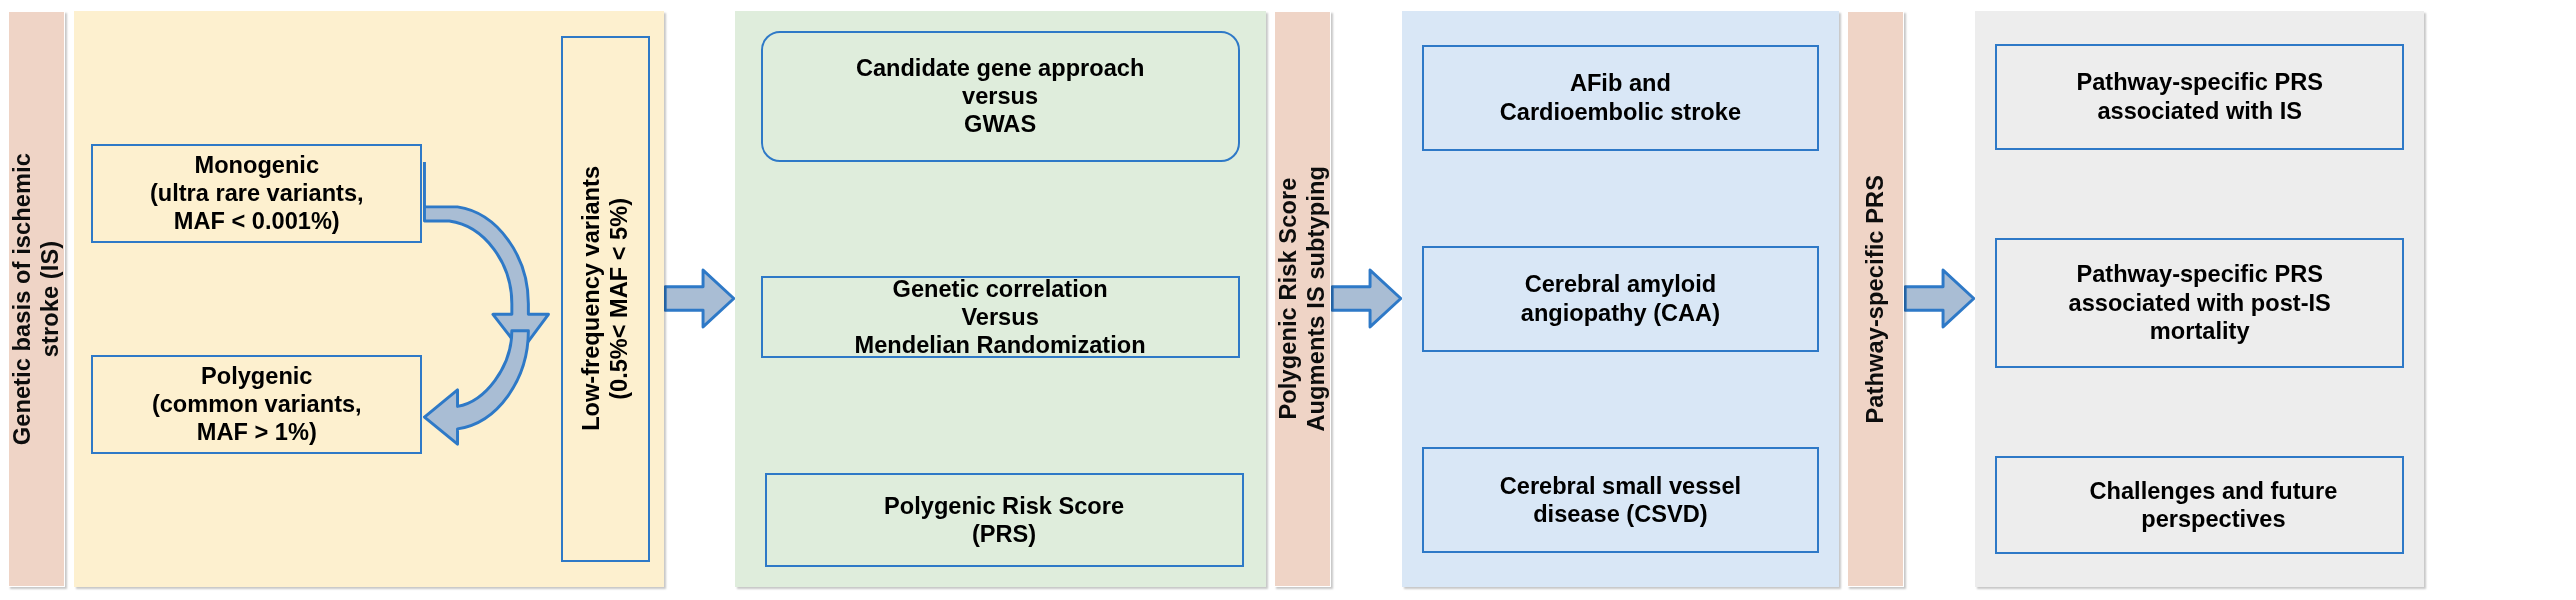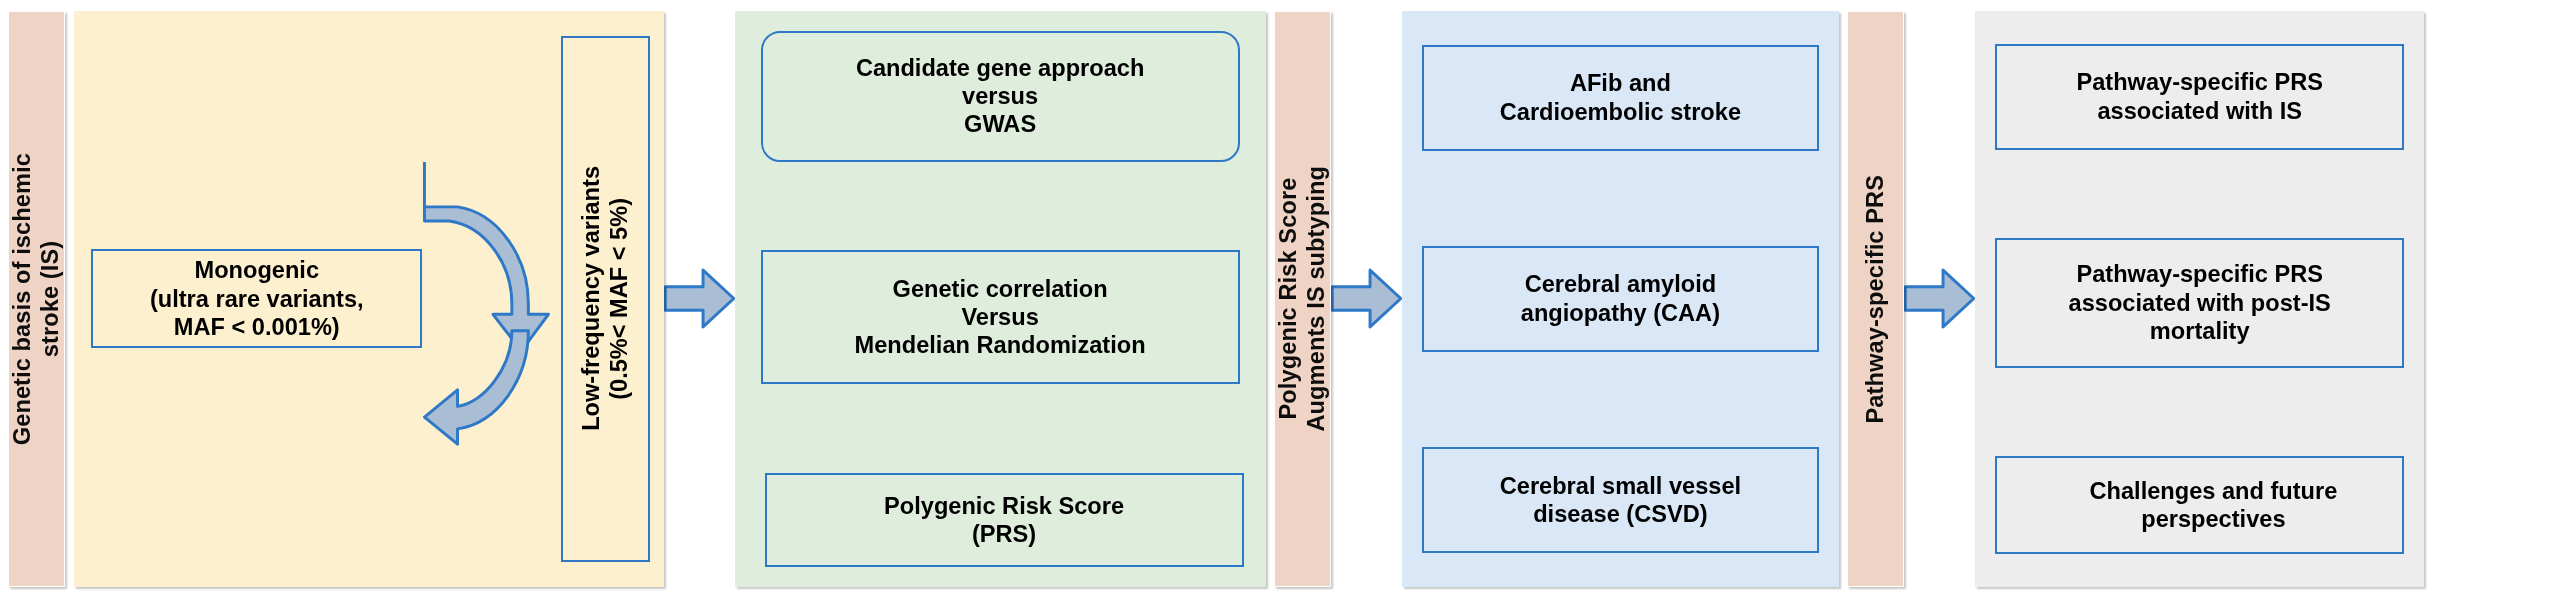--- a/index.html
+++ b/index.html
@@ -137,21 +137,21 @@
 
   
   #pane-methods{
     width:531px;flex:0 0 531px;
     padding:20px 26px;
     gap:17.7px;
     justify-content:space-between;
   }
   #pane-methods .box{width:100%;}
   #box-candidate{height:131px;border-radius:19px;}
-  #box-correlation{height:134px;}
+  #box-correlation{height:82px;}
   #box-prs{height:94px;margin-left:8px;}
 
   
   #pane-subtypes{
     width:437px;flex:0 0 437px;
     padding:34px 20px;
     gap:35px;
     justify-content:space-between;
   }
   #pane-subtypes .box{width:100%;height:106px;}
@@ -181,20 +181,23 @@
   </div>
 
   <div class="spacer"></div>
 
   <div class="panel wide pane-yellow" id="pane-genetics">
 
     <div class="col-left">
       <div class="box" id="box-monogenic">Monogenic
 (ultra rare variants,
 MAF &lt; 0.001%)</div>
+      <div class="box" id="box-polygenic">Polygenic
+(common variants,
+MAF &gt; 1%)</div>
     </div>
 
     <svg id="curved-arrow" viewBox="0 0 230 520">
 
       <path d="M4,10 L4,86 L60,86 C128,96 180,170 180,250
                L180,268 L214,268 L168,330 L120,268 L152,268 L152,250
                C152,182 106,118 46,110 L4,110 Z" fill="#a9bdd4" stroke="#2e79c7" stroke-width="5" stroke-linejoin="round" transform="translate(0,-10)"></path>
 
       <path d="M180,268 C180,350 128,424 60,434 L60,434 L60,460
                L4,414 L60,368 L60,396 C106,388 152,330 152,268 Z" fill="#a9bdd4" stroke="#2e79c7" stroke-width="5" stroke-linejoin="round" transform="translate(0,18)"></path>

